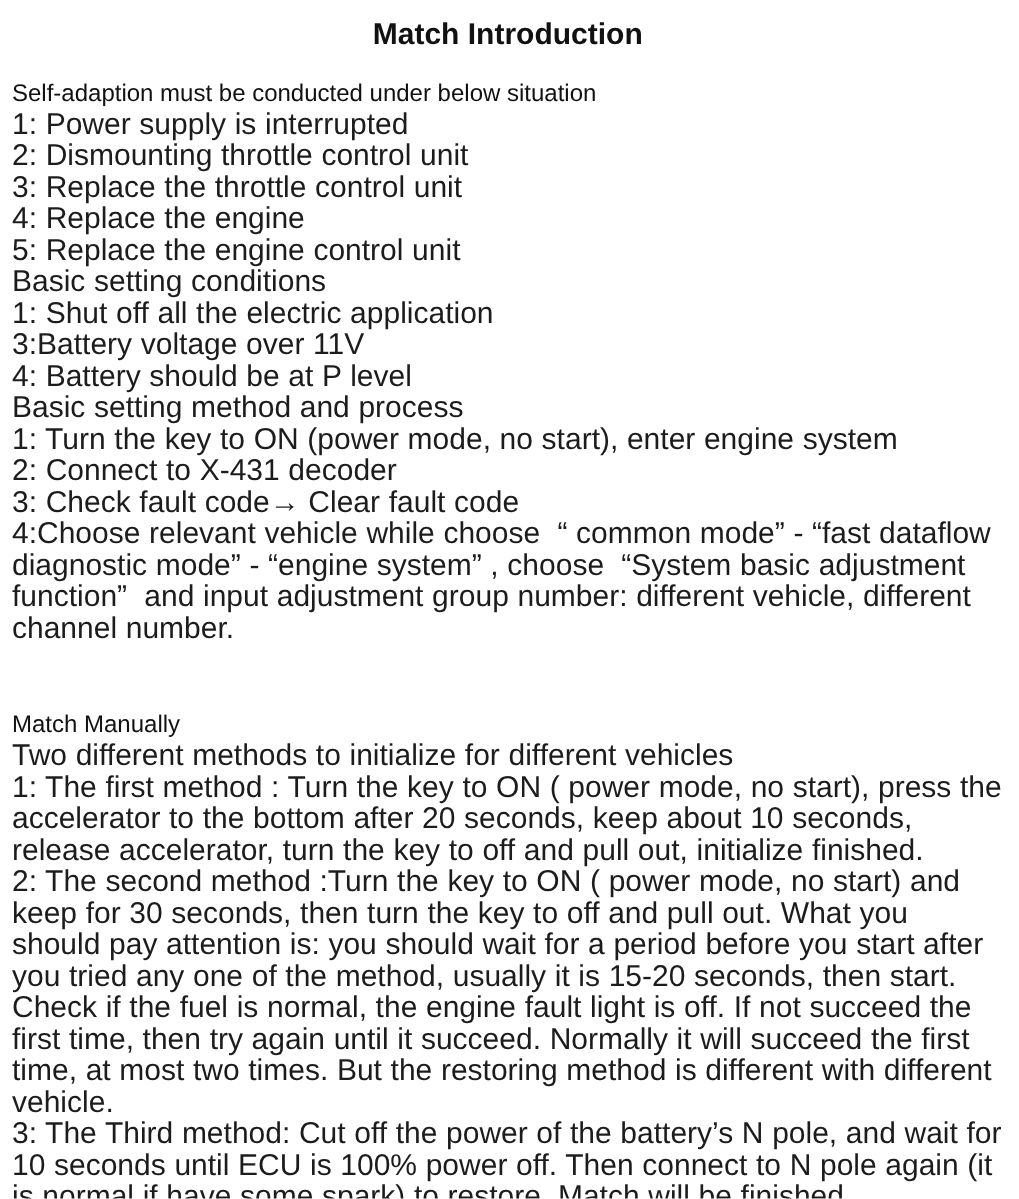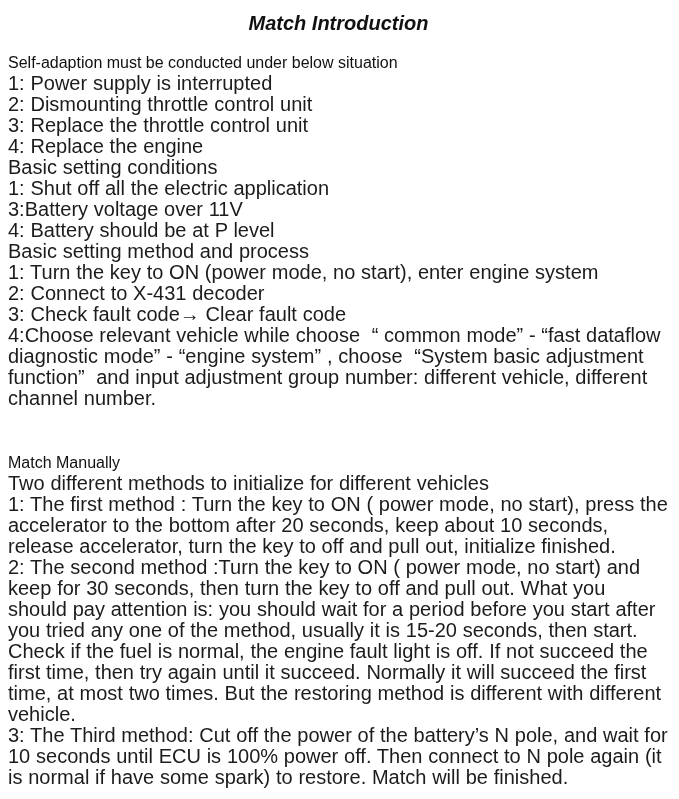--- a/index.html
+++ b/index.html
@@ -19,21 +19,20 @@
     width: 679px;
     padding: 8px 10px 0 8px;
   }
   h1.doc-title {
     font-size: 20px;
     line-height: 26px;
     font-weight: 700;
     text-align: center;
     margin: 2px 0 16px 0;
     color: #111;
-    font-style: italic;
   }
   h2.sec-heading {
     font-size: 16px;
     line-height: 21px;
     font-weight: 400;
     margin: 0;
     color: #111;
   }
   .para {
     margin: 0;
@@ -52,20 +51,21 @@
 
   <h1 class="doc-title">Match Introduction</h1>
 
   <section class="sec first">
     <h2 class="sec-heading">Self-adaption must be conducted under below situation</h2>
     <div>
         <p class="para">1: Power supply is interrupted</p>
         <p class="para">2: Dismounting throttle control unit</p>
         <p class="para">3: Replace the throttle control unit</p>
         <p class="para">4: Replace the engine</p>
+        <p class="para">5: Replace the engine control unit</p>
         <p class="para">Basic setting conditions</p>
         <p class="para">1: Shut off all the electric application</p>
         <p class="para">3:Battery voltage over 11V</p>
         <p class="para">4: Battery should be at P level</p>
         <p class="para">Basic setting method and process</p>
         <p class="para">1: Turn the key to ON (power mode, no start), enter engine system</p>
         <p class="para">2: Connect to X-431 decoder</p>
         <p class="para">3: Check fault code→ Clear fault code</p>
         <p class="para">4:Choose relevant vehicle while choose  “ common mode” - “fast dataflow diagnostic mode” - “engine system” , choose  “System basic adjustment function”  and input adjustment group number: different vehicle, different channel number.</p>
       </div>

